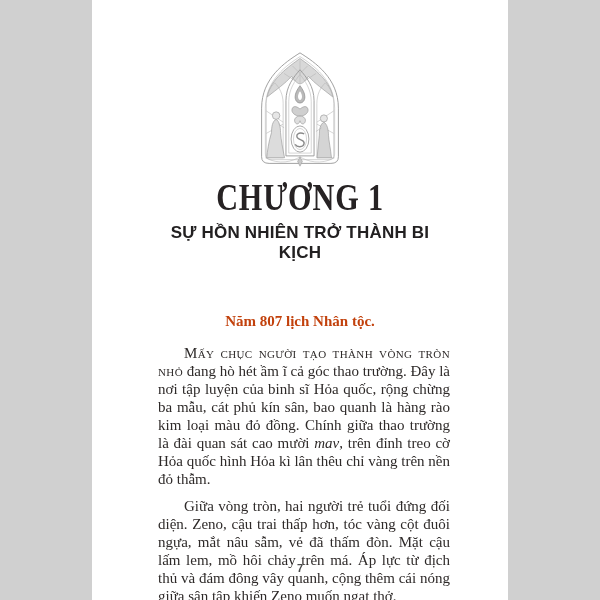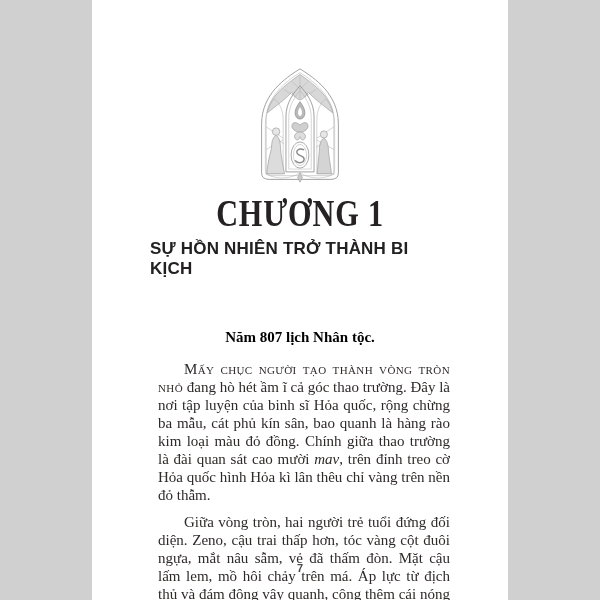--- a/index.html
+++ b/index.html
@@ -11,21 +11,21 @@
   .backdrop {
     width: 600px; height: 600px;
     background: #d0d0d0;
     display: flex; justify-content: center;
   }
   .page {
     position: relative;
     width: 416px; height: 600px;
     background: #ffffff;
     box-sizing: border-box;
-    padding: 16px 58px;
+    padding: 0 58px;
     overflow: hidden;
     color: #2a2726;
   }
   .illustration-wrap {
     margin: 52px auto 0 auto;
     width: 96px; height: 116px;
     display: flex; align-items: center; justify-content: center;
   }
   .chapter-title {
     margin: 10px 0 0 0;
@@ -39,30 +39,31 @@
     transform: scaleX(0.84) scaleY(1.06);
     transform-origin: 50% 50%;
     white-space: nowrap;
   }
   .chapter-subtitle {
     margin: 7px 0 0 0;
     font-family: "Liberation Sans", sans-serif;
     font-weight: 700;
     font-size: 17px;
     line-height: 20px;
+    text-align: center;
     color: #222021;
     letter-spacing: 0.2px;
   }
   .scene-heading {
     margin-top: 48px;
     font-weight: 700;
     font-size: 15px;
     line-height: 21px;
     text-align: center;
-    color: #000000;
+    color: #c2410c;
   }
   .body-para {
     margin: 12px 0 0 8px;
     font-size: 15px;
     line-height: 18px;
     text-align: justify;
     text-indent: 26px;
     color: #2e2a29;
   }
   .body-para + .body-para { margin-top: 9px; }

